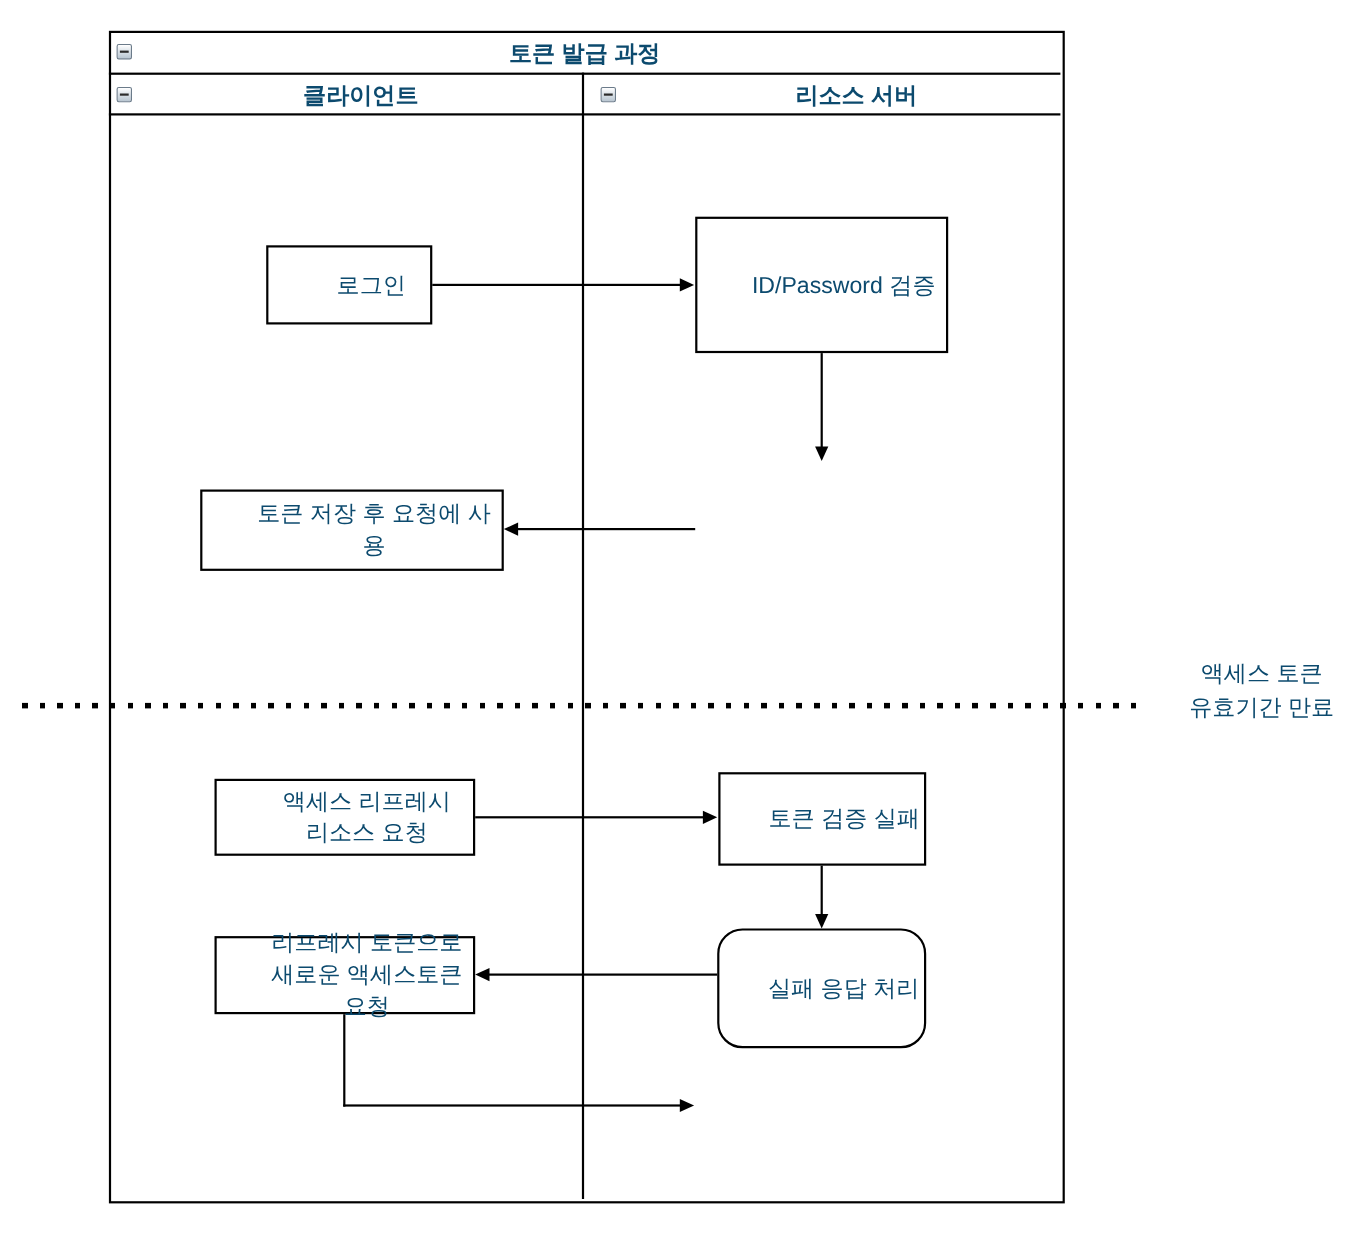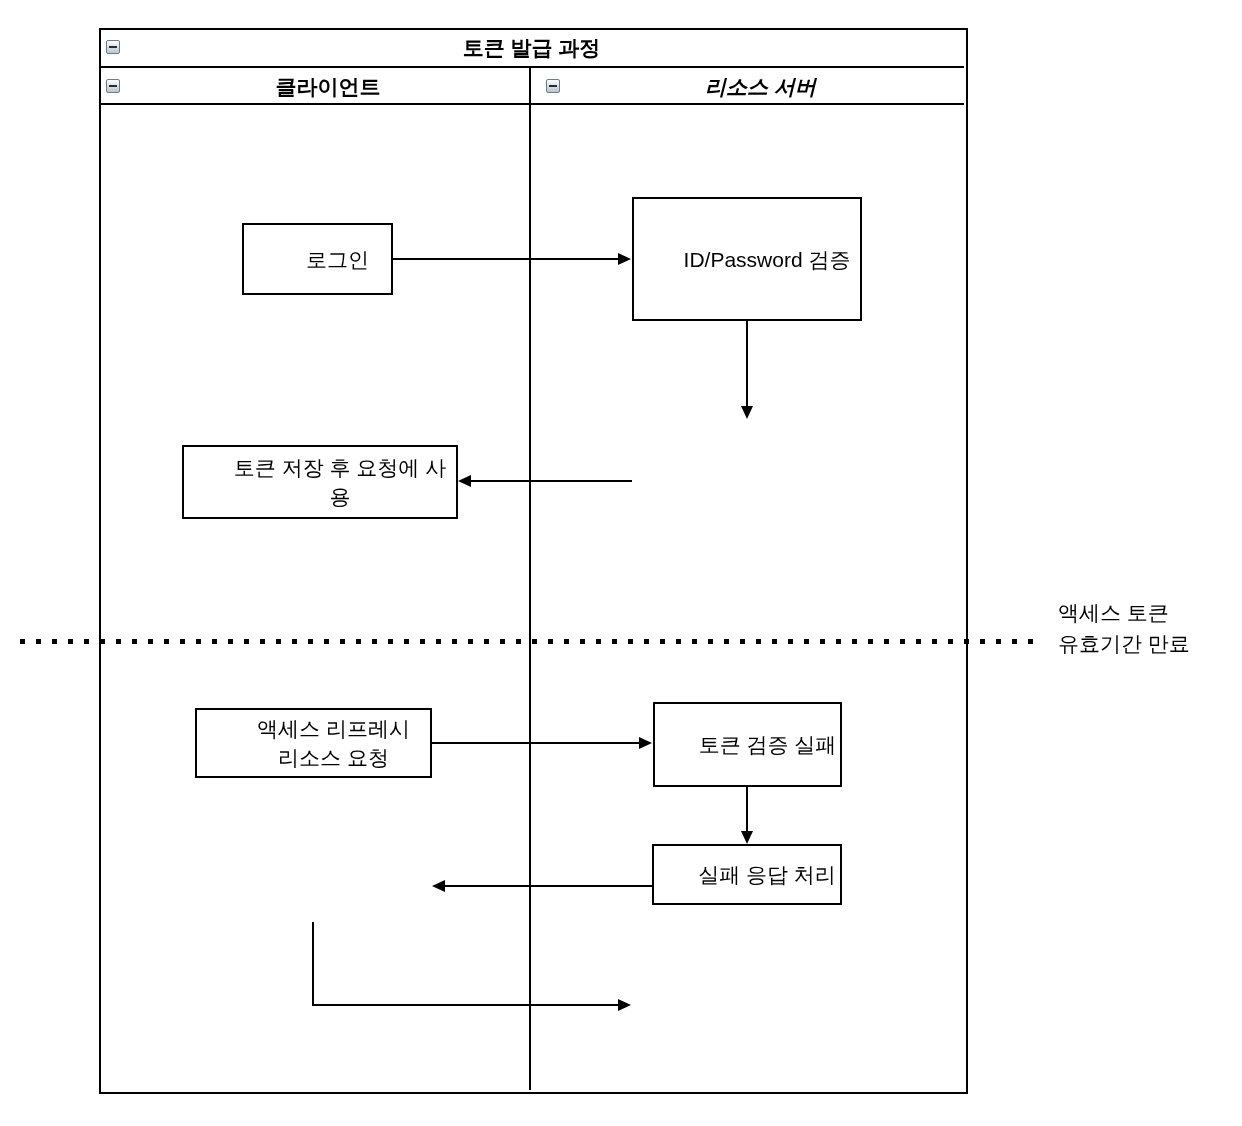--- a/index.html
+++ b/index.html
@@ -1,18 +1,18 @@
 <!DOCTYPE html>
 <html><head>
 <meta charset="utf-8">
 <style>
   html,body{margin:0;padding:0;background:#ffffff;}
   .canvas{
     position:relative;width:1242px;height:1126px;background:#ffffff;
-    font-family:"Liberation Sans","DejaVu Sans",sans-serif;color:#000000;
+    font-family:"Liberation Sans","DejaVu Sans",sans-serif;color:#0c4a6e;
     overflow:hidden;
   }
   .abs{position:absolute;}
   .frame{border:2px solid #000;background:transparent;}
   .hline{background:#000;height:2px;}
   .vline{background:#000;width:2px;}
   .row-label{
     display:flex;align-items:center;justify-content:center;
     font-weight:bold;font-size:21px;letter-spacing:0;
   }
@@ -29,21 +29,21 @@
     text-align:center;font-size:21px;line-height:29px;white-space:pre-line;padding-left:40px;
   }
   .ah-right{width:0;height:0;border-top:6px solid transparent;border-bottom:6px solid transparent;border-left:13px solid #000;}
   .ah-left{width:0;height:0;border-top:6px solid transparent;border-bottom:6px solid transparent;border-right:13px solid #000;}
   .ah-down{width:0;height:0;border-left:6px solid transparent;border-right:6px solid transparent;border-top:13px solid #000;}
   .dotted-line{
     height:5px;
     background:repeating-linear-gradient(to right,#000 0 5px,transparent 5px 16px);
   }
   .annotation{
-    font-size:21px;line-height:31px;white-space:pre-line;
+    font-size:21px;line-height:31px;text-align:center;white-space:pre-line;
   }
 </style>
 </head>
 <body>
 
 <div class="canvas">
 
   <div class="abs frame" style="left:99px;top:28px;width:865px;height:1062px;"></div>
 
   <div class="abs hline" style="left:99px;top:66px;width:865px;"></div>
@@ -57,41 +57,43 @@
       <div class="minus"></div>
     </div>
 
   <div class="abs row-label" style="left:114px;top:70px;width:428px;height:33px;">
     <span>클라이언트</span>
   </div>
   <div class="abs collapse-btn" style="left:106px;top:79px;">
       <div class="minus"></div>
     </div>
 
-  <div class="abs row-label" style="left:544px;top:70px;width:433px;height:33px;font-style:italic;">
+  <div class="abs row-label" style="left:562px;top:70px;width:433px;height:33px;">
     <span>리소스 서버</span>
   </div>
   <div class="abs collapse-btn" style="left:546px;top:79px;">
       <div class="minus"></div>
     </div>
 
   <div class="abs node" style="left:242px;top:223px;width:151px;height:72px;"><span>로그인</span></div>
 
   <div class="abs node" style="left:182px;top:445px;width:276px;height:74px;"><span>토큰 저장 후 요청에 사용</span></div>
 
   <div class="abs node" style="left:195px;top:708px;width:237px;height:70px;"><span>액세스 리프레시
 리소스 요청</span></div>
 
+  <div class="abs node" style="left:195px;top:851px;width:237px;height:71px;"><span>리프레시 토큰으로
+새로운 액세스토큰 요청</span></div>
 
   <div class="abs node" style="left:632px;top:197px;width:230px;height:124px;"><span>ID/Password 검증</span></div>
 
 
   <div class="abs node" style="left:653px;top:702px;width:189px;height:85px;"><span>토큰 검증 실패</span></div>
 
-  <div class="abs node" style="left:652px;top:844px;width:190px;height:61px;"><span>실패 응답 처리</span></div>
+  <div class="abs node" style="left:652px;top:844px;width:190px;height:109px;border-radius:23px;"><span>실패 응답 처리</span></div>
 
 
   <div class="abs hline" style="left:393px;top:258px;width:227px;"></div>
   <div class="abs ah-right" style="left:618px;top:253px;"></div>
 
   <div class="abs vline" style="left:746px;top:321px;height:86px;"></div>
   <div class="abs ah-down" style="left:741px;top:406px;"></div>
 
   <div class="abs hline" style="left:470px;top:480px;width:162px;"></div>
   <div class="abs ah-left" style="left:458px;top:475px;"></div>

